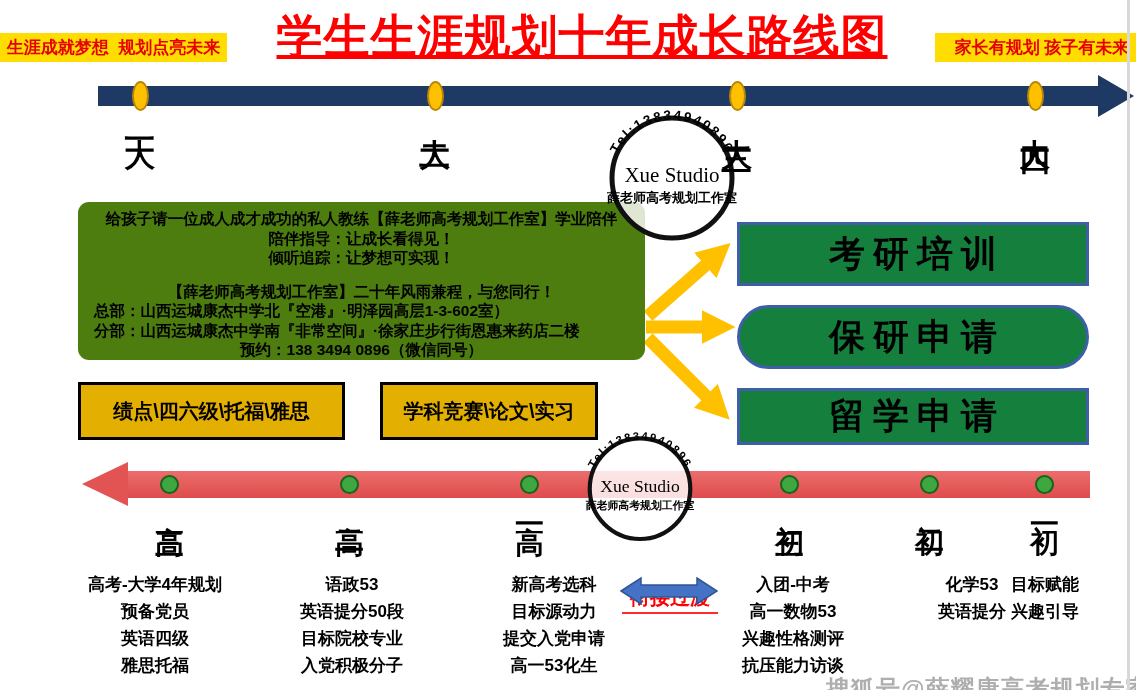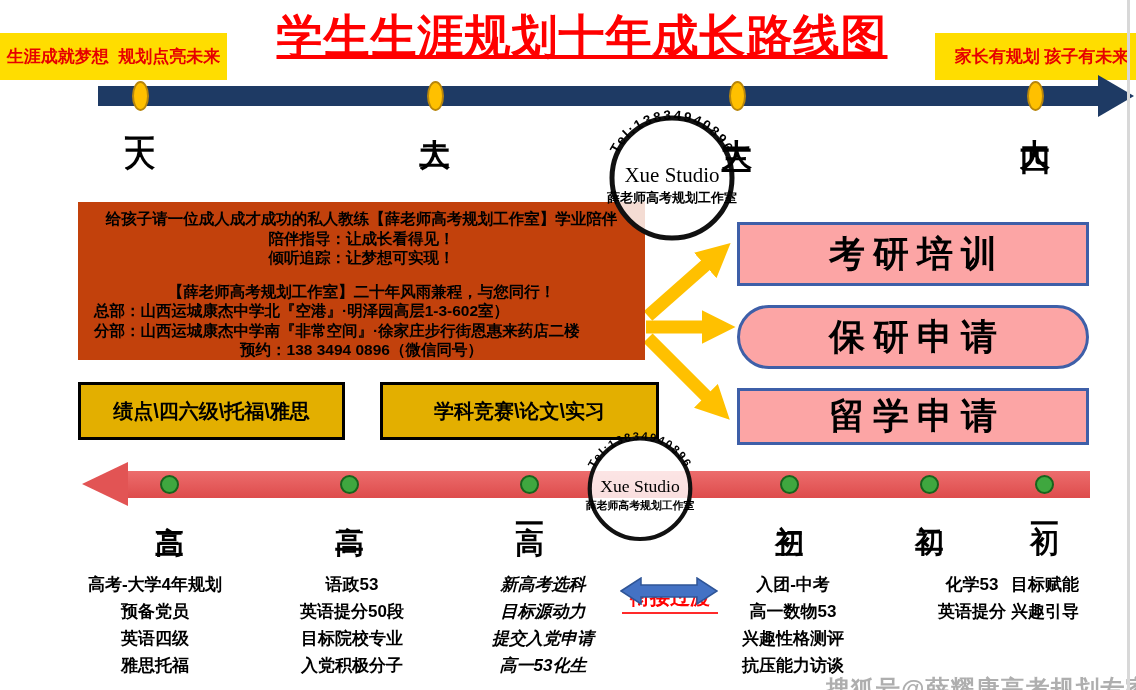--- a/index.html
+++ b/index.html
@@ -1,37 +1,37 @@
 <!DOCTYPE html>
 <html><head>
 <meta charset="utf-8">
 <style>
   * { margin:0; padding:0; box-sizing:border-box; }
   body { font-family:"Liberation Sans","DejaVu Sans",sans-serif; background:#fff; }
   #canvas { position:relative; width:1136px; height:690px; background:#ffffff; overflow:hidden; }
 
-  .badge { position:absolute; top:33px; height:47px; background:#FFDD00; color:#E60000; font-weight:bold; font-size:17px; display:flex; align-items:center; justify-content:center; white-space:pre; }
+  .badge { position:absolute; top:33px; height:29px; background:#FFDD00; color:#E60000; font-weight:bold; font-size:17px; display:flex; align-items:center; justify-content:center; white-space:pre; }
   #badge-left { left:0; width:227px; }
   #badge-right { left:935px; width:201px;padding-left:13px; }
   #main-title { position:absolute; left:228px; top:6px; width:708px; text-align:center; color:#FF0000; font-weight:900; font-size:46px; letter-spacing:1px;text-decoration:underline; }
 
   .navy-bar { position:absolute; left:98px; top:86px; width:1002px; height:20px; background:#1E3A64; }
   .navy-head { position:absolute; left:1098px; top:75px; width:0; height:0; border-top:21px solid transparent; border-bottom:21px solid transparent; border-left:36px solid #1E3A64; }
   .oval { position:absolute; top:81px; width:17px; height:30px; background:#FFC000; border:2px solid #B8860B; border-radius:50%; }
 
   .vlabel { position:absolute; writing-mode:vertical-rl; text-orientation:upright; font-weight:bold; color:#000; line-height:1; }
   .vlabel.college { top:114px; font-size:31px; letter-spacing:9px; }
   .vlabel.school  { top:502px; font-size:29px; letter-spacing:7px; }
 
-  .info-box { position:absolute; left:78px; top:202px; width:567px; height:158px; background:#c2410c; color:#000; font-weight:bold; font-size:15.5px; text-align:center; padding:7px 6px 5px 6px; }
+  .info-box { position:absolute; left:78px; top:202px; width:567px; height:158px; background:#4d7c0f; color:#000; font-weight:bold; font-size:15.5px; text-align:center; padding:7px 6px 5px 6px;border-radius:11px; }
   .info-box .line { line-height:19.5px; white-space:nowrap; }
   .info-box .line.left { text-align:left; padding-left:10px; }
   .info-box .gap { height:14px; }
 
-  .service-box { position:absolute; left:737px; width:352px; background:#fca5a5; border:3px solid #3E5FA8; color:#000; font-weight:900; font-size:36px; letter-spacing:8px; display:flex; align-items:center; justify-content:center; padding-left:8px; }
+  .service-box { position:absolute; left:737px; width:352px; background:#15803d; border:3px solid #3E5FA8; color:#000; font-weight:900; font-size:36px; letter-spacing:8px; display:flex; align-items:center; justify-content:center; padding-left:8px; }
   .task-box { position:absolute; top:382px; height:58px; background:#E3AF00; border:3px solid #000; color:#000; font-weight:bold; font-size:20px; display:flex; align-items:center; justify-content:center;text-align:center; }
 
   .red-bar { position:absolute; left:126px; top:471px; width:964px; height:27px; background:linear-gradient(#ec6d6d,#de4c4c); }
   .red-head { position:absolute; left:82px; top:462px; width:0; height:0; border-top:22px solid transparent; border-bottom:22px solid transparent; border-right:46px solid #E25454; }
   .node { position:absolute; top:475px; width:19px; height:19px; border-radius:50%; background:#3FA73F; border:2px solid #17641C; }
 
   .stamp { position:absolute; }
   .stamp svg { display:block; overflow:visible; }
   .stamp-circle { fill:rgba(255,255,255,0.82); stroke:#111; stroke-width:5; }
   .stamp-arc { font-size:13.5px; font-weight:bold; letter-spacing:2px; fill:#000; }
@@ -92,21 +92,21 @@
     <div class="line left">总部：山西运城康杰中学北『空港』·明泽园高层1-3-602室）</div>
     <div class="line left">分部：山西运城康杰中学南『非常空间』·徐家庄步行街恩惠来药店二楼</div>
     <div class="line">预约：138 3494 0896（微信同号）</div>
   </div>
 
   <div class="service-box" style="top:222px; height:64px;">考研培训</div>
   <div class="service-box" style="top:305px; height:64px;border-radius:32px;">保研申请</div>
   <div class="service-box" style="top:388px; height:57px;">留学申请</div>
 
   <div class="task-box" style="left:78px; width:267px;">绩点\四六级\托福\雅思</div>
-  <div class="task-box" style="left:380px; width:279px;">学科竞赛\论文\实习</div>
+  <div class="task-box" style="left:380px; width:218px;">学科竞赛\论文\实习</div>
 
   <div class="stamp" style="left:598px; top:96px; width:148px; height:148px;">
     <svg width="148" height="148" viewBox="0 0 148 148">
       <defs>
           <path id="arcT" d="M 17 65 A 60 60 0 0 1 131 65" fill="none"></path>
         </defs>
       <circle class="stamp-circle" cx="74" cy="82" r="60"></circle>
       <text class="stamp-arc" text-anchor="middle"><textPath href="#arcT" startOffset="50%">Tel:13834940896</textPath></text>
       <text class="stamp-en" x="74" y="86" text-anchor="middle">Xue Studio</text>
       <text class="stamp-cn" x="74" y="106" text-anchor="middle">薛老师高考规划工作室</text>
@@ -146,21 +146,21 @@
     <div>预备党员</div>
     <div>英语四级</div>
     <div>雅思托福</div>
   </div>
   <div class="col" style="left:262px; width:180px;">
     <div>语政53</div>
     <div>英语提分50段</div>
     <div>目标院校专业</div>
     <div>入党积极分子</div>
   </div>
-  <div class="col" style="left:448px; width:190px;font-style:italic;">
+  <div class="col" style="left:459px; width:190px;">
     <div>新高考选科</div>
     <div>目标源动力</div>
     <div>提交入党申请</div>
     <div>高一53化生</div>
   </div>
   <div class="col" style="left:700px; width:186px;">
     <div>入团-中考</div>
     <div>高一数物53</div>
     <div>兴趣性格测评</div>
     <div>抗压能力访谈</div>

